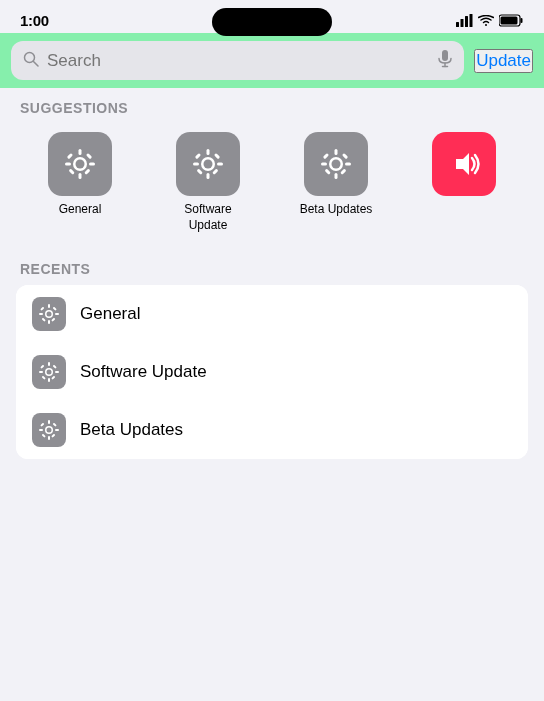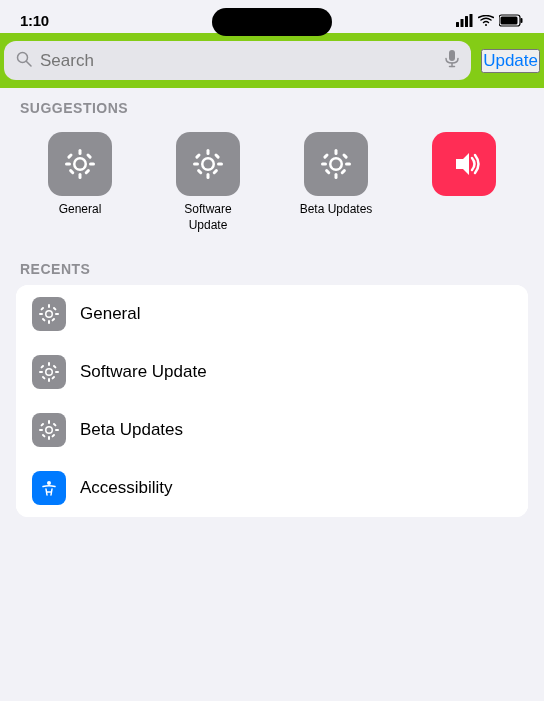--- a/index.html
+++ b/index.html
@@ -43,23 +43,23 @@
     .status-icons {
       display: flex;
       align-items: center;
       gap: 5px;
     }
 
     
     .search-bar-container {
       display: flex;
       align-items: center;
-      padding: 8px 4px;
+      padding: 8px 11px;
       gap: 10px;
-      background: #84cc16;
+      background: #86efac;
     }
 
     .search-bar {
       flex: 1;
       display: flex;
       align-items: center;
       background: #e5e5ea;
       border-radius: 12px;
       padding: 9px 12px;
       gap: 8px;
@@ -205,21 +205,21 @@
 
     .recent-accessibility-icon {
       width: 22px;
       height: 22px;
     }
   </style>
 </head>
 <body>
 
 <div class="status-bar">
-  <span class="status-time">1:10</span>
+  <span class="status-time">1:00</span>
   <div class="status-notch"></div>
   <div class="status-icons">
 
     <svg width="17" height="13" viewBox="0 0 17 13">
       <rect x="0" y="8" width="3" height="5" rx="0.5" fill="#000"></rect>
       <rect x="4.5" y="5" width="3" height="8" rx="0.5" fill="#000"></rect>
       <rect x="9" y="2" width="3" height="11" rx="0.5" fill="#000"></rect>
       <rect x="13.5" y="0" width="3" height="13" rx="0.5" fill="#000"></rect>
     </svg>
 
@@ -395,28 +395,15 @@
             <rect x="4" y="4" width="2" height="4" rx="1" transform="rotate(45 5 5)"></rect>
             <rect x="15" y="15" width="2" height="4" rx="1" transform="rotate(45 16 16)"></rect>
             <rect x="4" y="15" width="2" height="4" rx="1" transform="rotate(-45 5 16)"></rect>
             <rect x="15" y="4" width="2" height="4" rx="1" transform="rotate(-45 16 5)"></rect>
           </g>
         </svg>
       </div>
       <span class="recent-label">Beta Updates</span>
     </div>
 
-    <div class="recent-item">
-      <div class="recent-icon blue">
-        <svg class="recent-accessibility-icon" viewBox="0 0 22 22" fill="none">
-          <circle cx="11" cy="11" r="10" fill="#007aff"></circle>
-          <circle cx="11" cy="6" r="2" fill="white"></circle>
-          <path d="M5 9.5 Q11 8 17 9.5" stroke="white" stroke-width="1.5" fill="none" stroke-linecap="round"></path>
-          <path d="M8 12 L9 18" stroke="white" stroke-width="1.5" stroke-linecap="round"></path>
-          <path d="M14 12 L13 18" stroke="white" stroke-width="1.5" stroke-linecap="round"></path>
-          <path d="M9 15 L13 15" stroke="white" stroke-width="1.5" stroke-linecap="round"></path>
-        </svg>
-      </div>
-      <span class="recent-label">Accessibility</span>
-    </div>
 
   </div>
 </div>
 
 </body></html>

